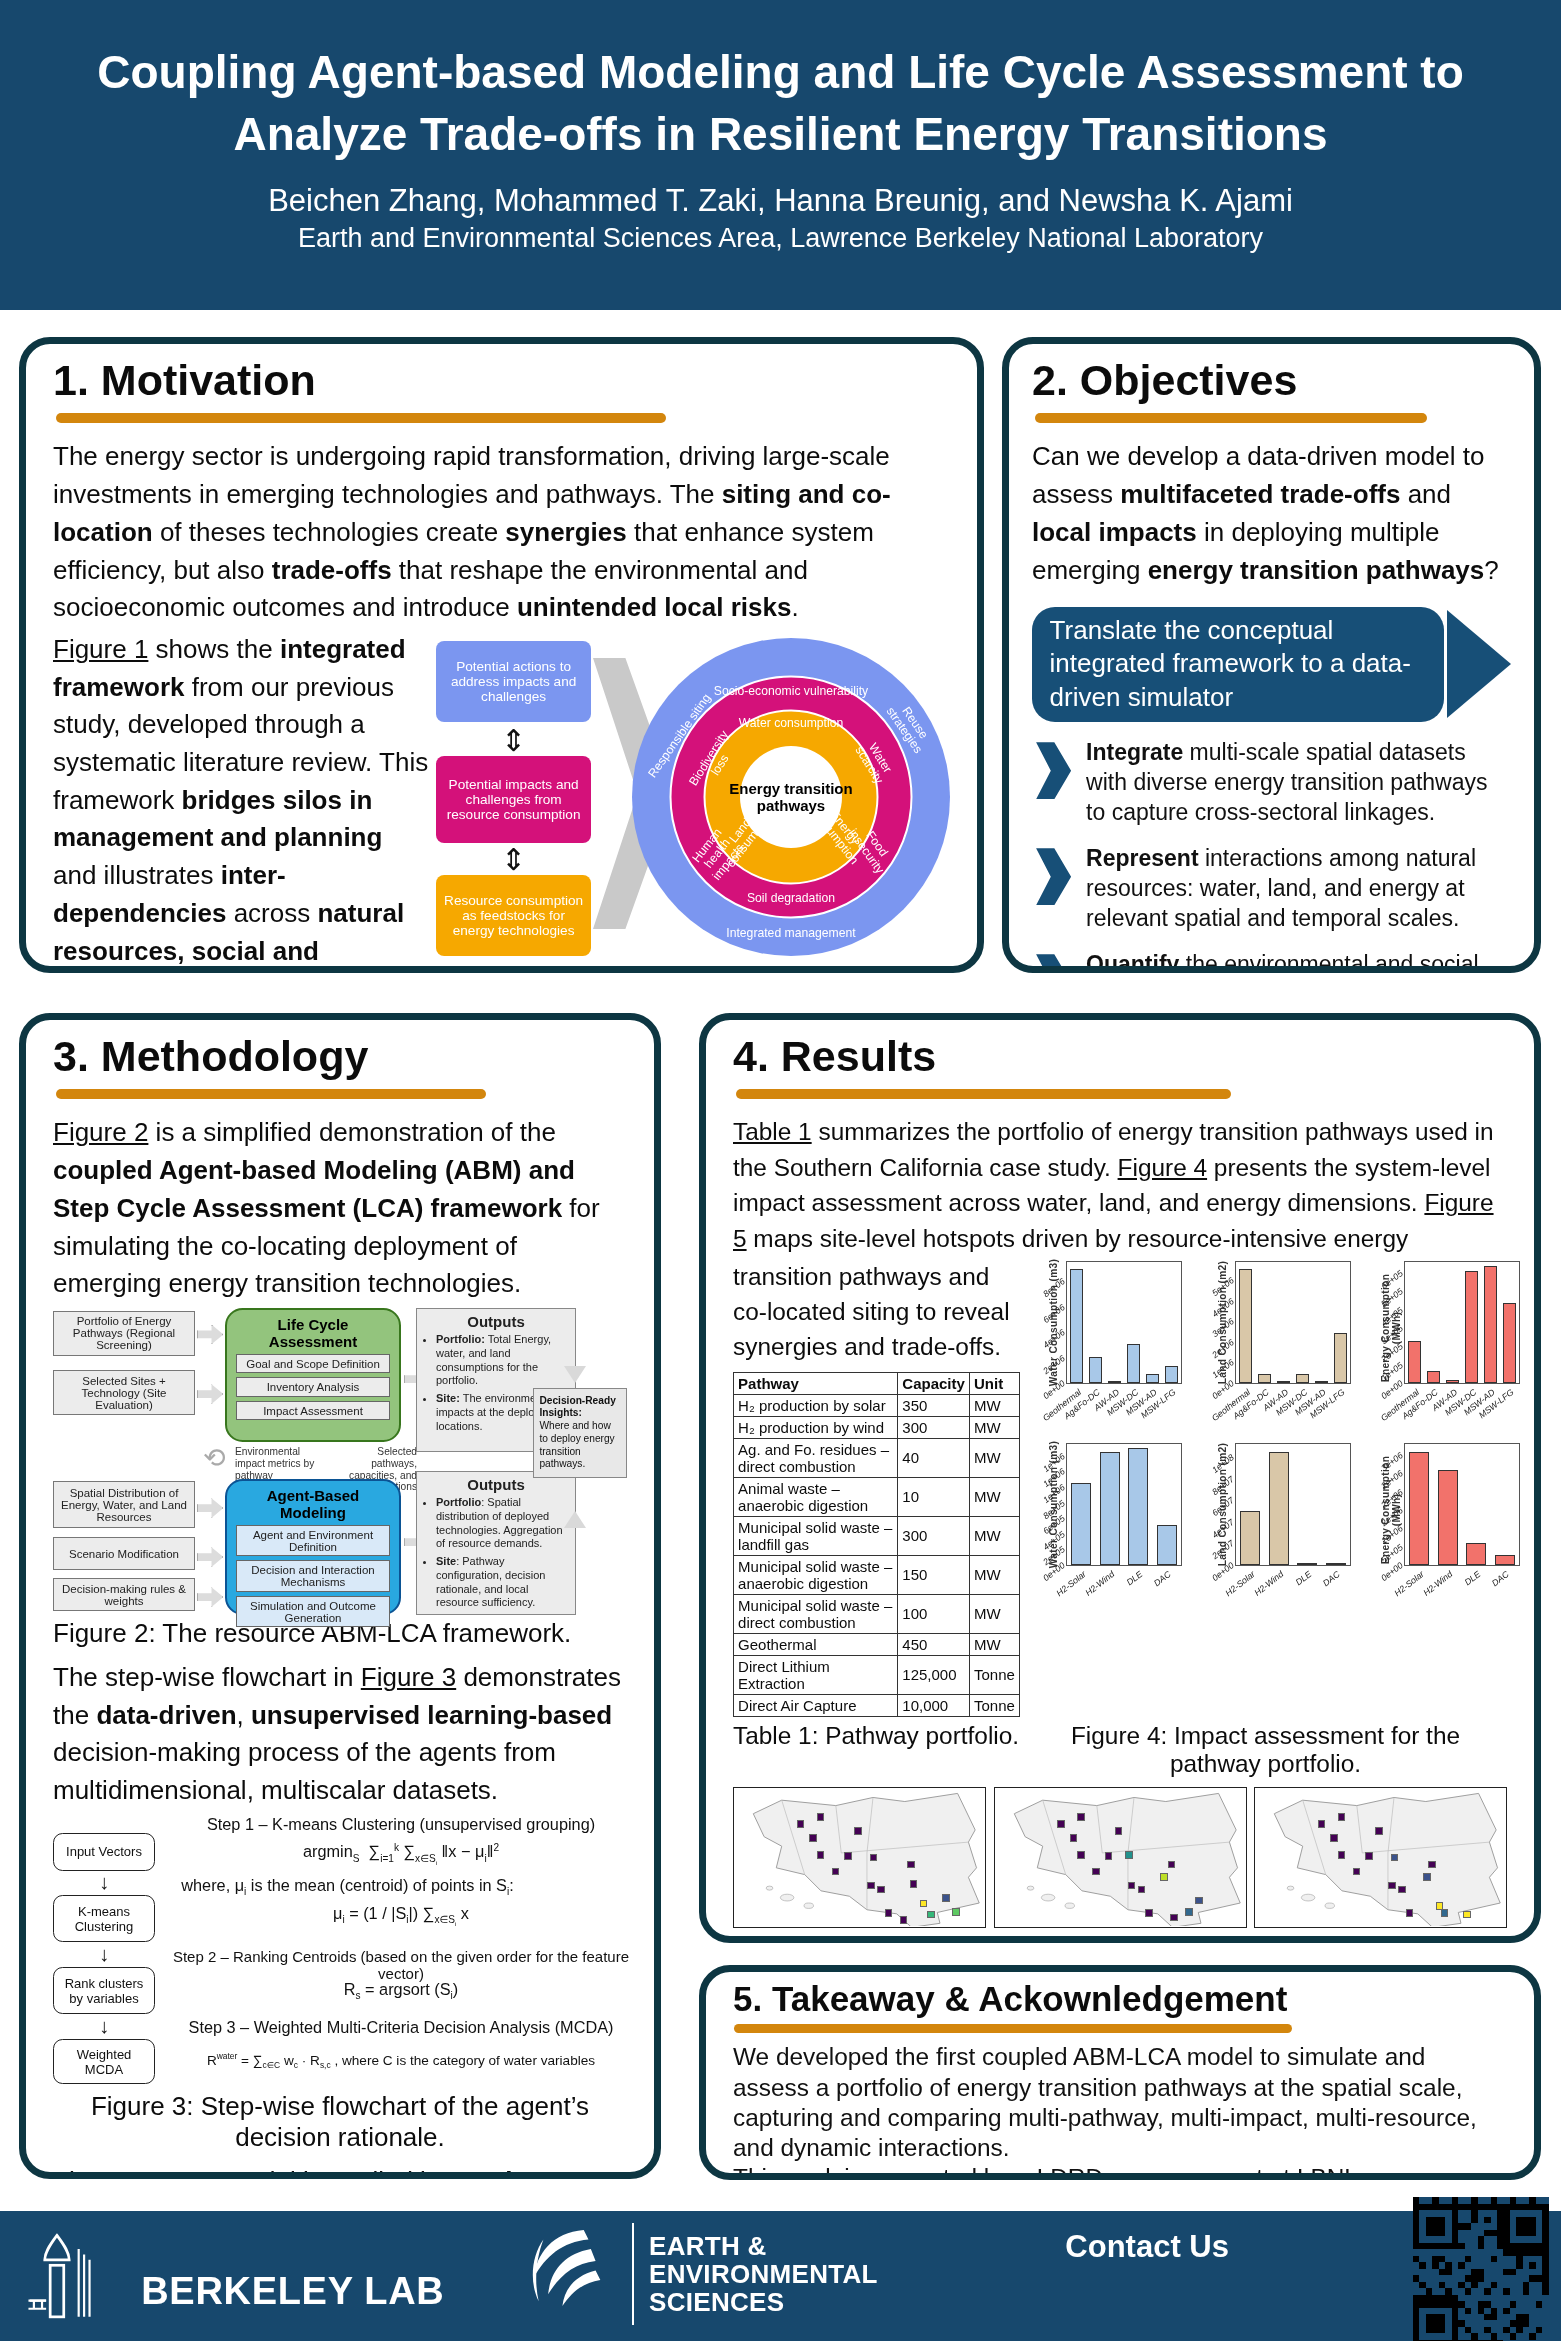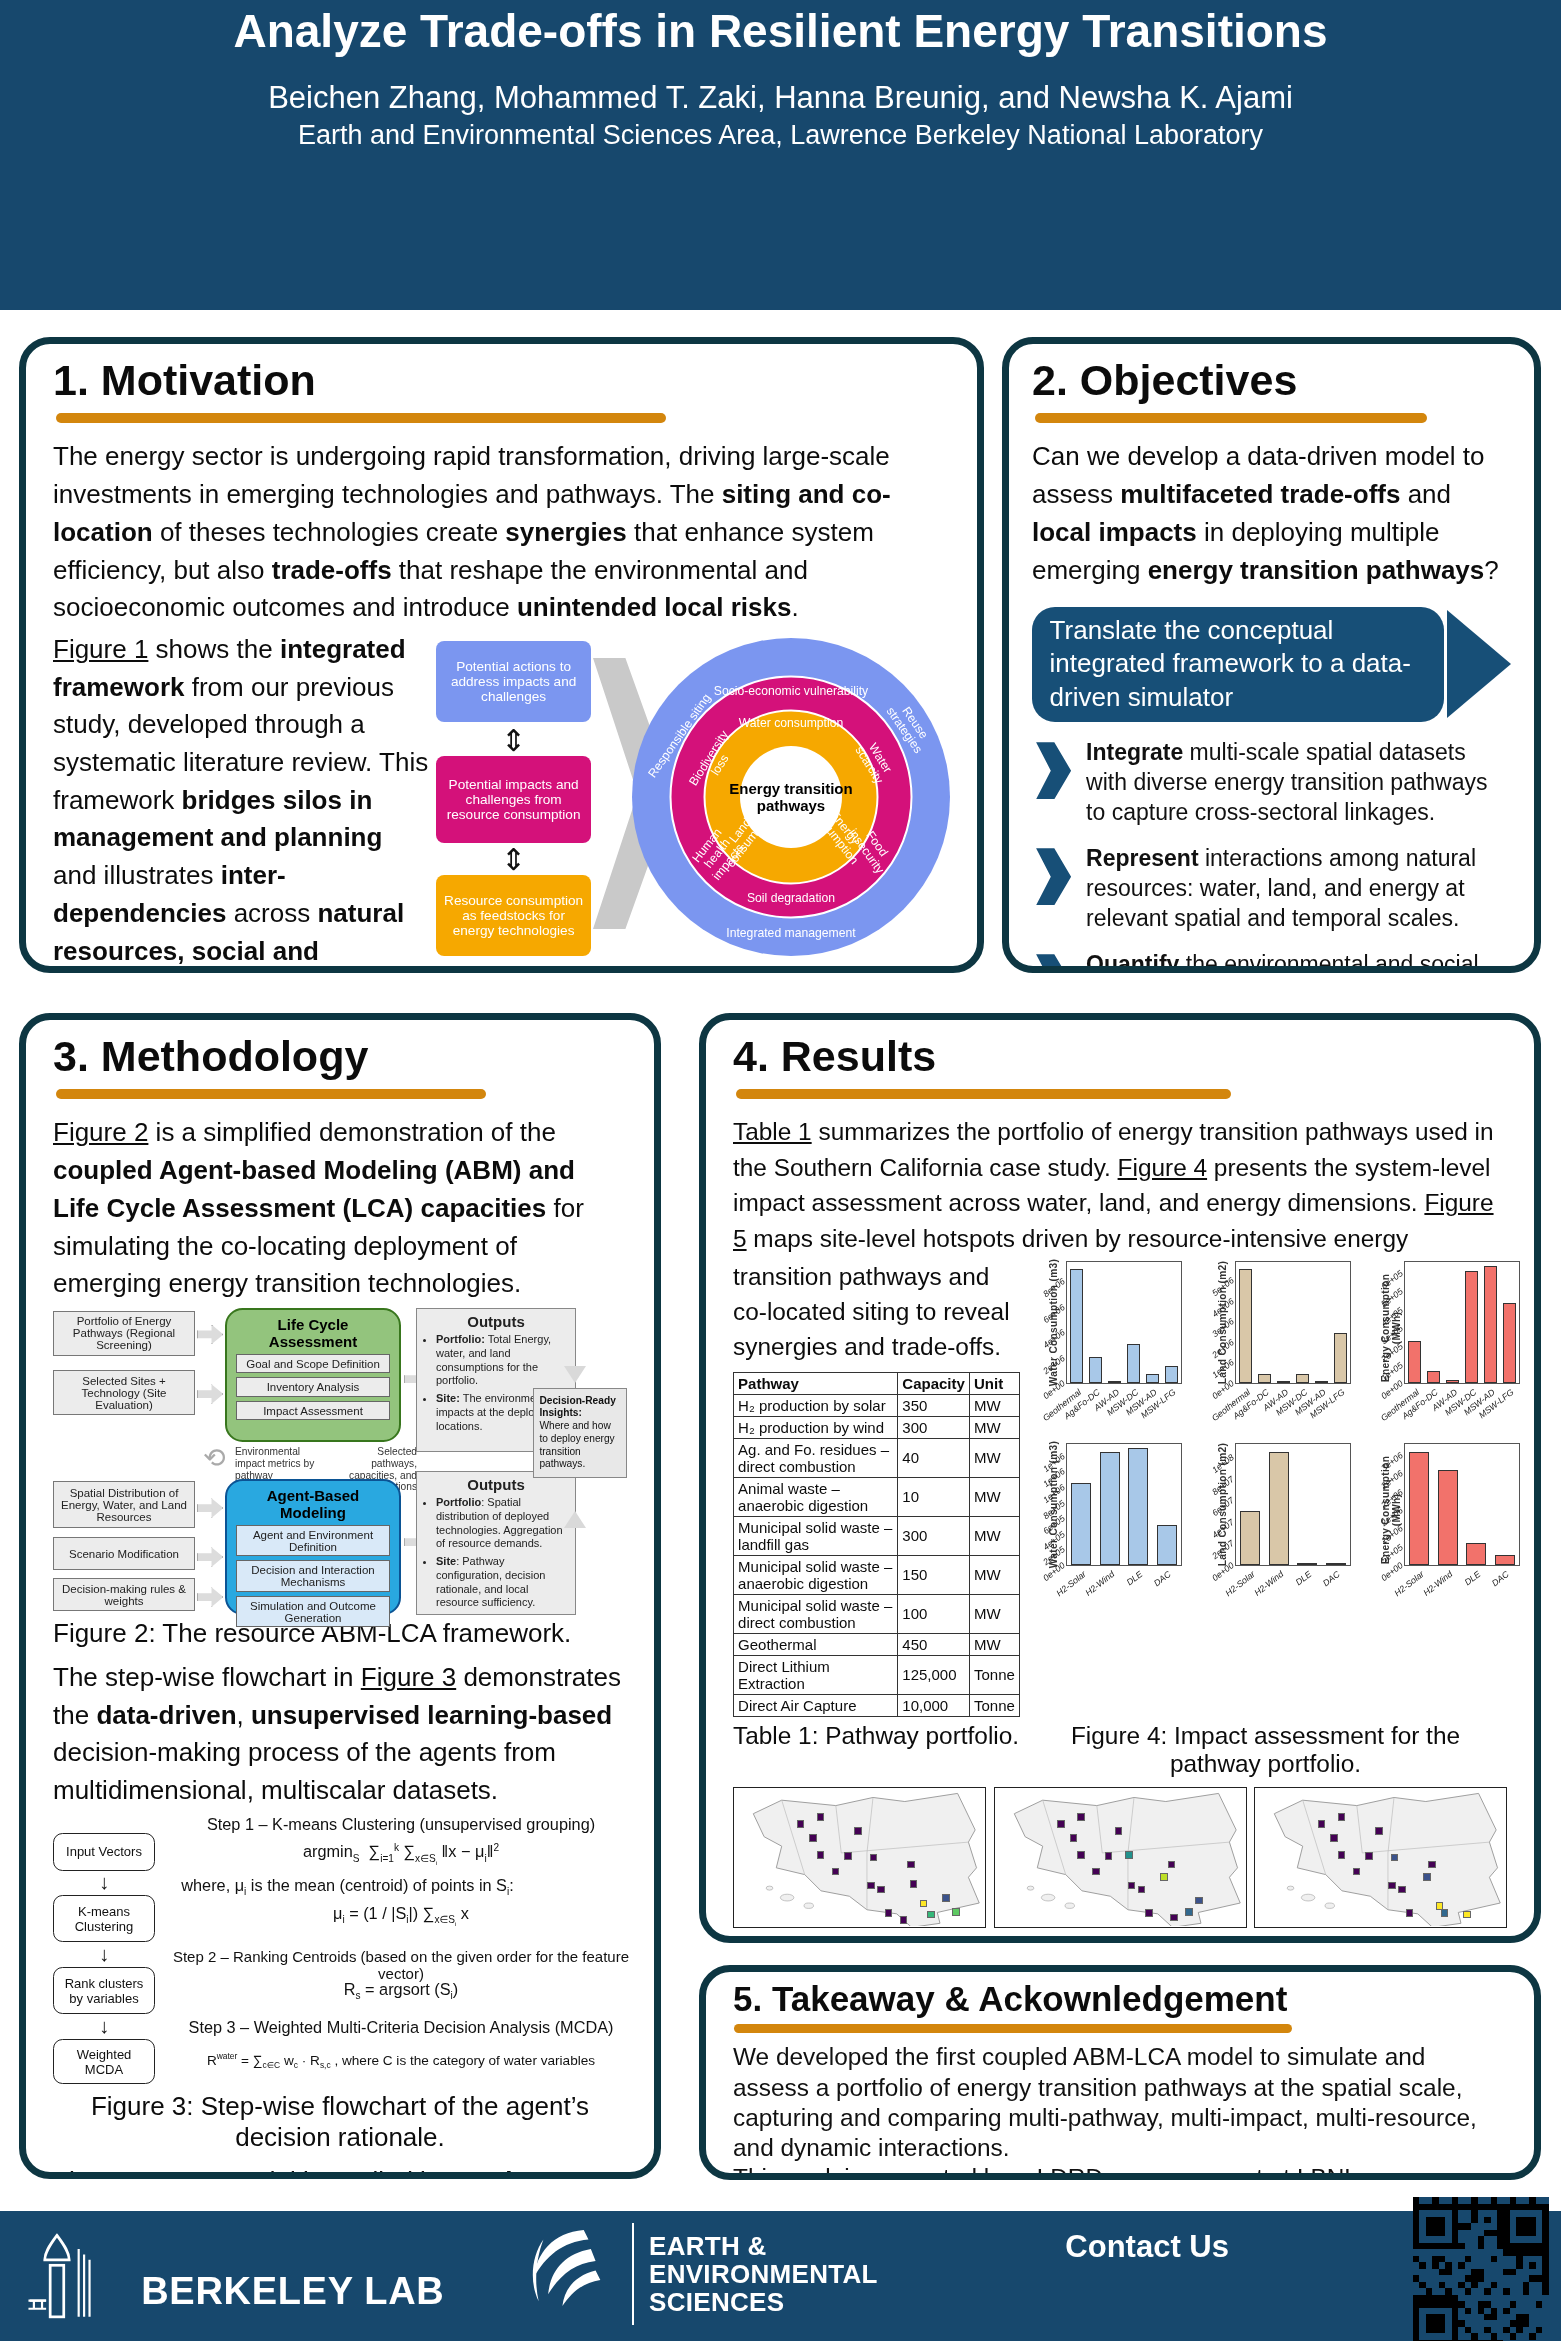--- a/index.html
+++ b/index.html
@@ -122,20 +122,21 @@
   #eesa-text{color:#fff;font-weight:bold;font-size:26px;line-height:1.08;letter-spacing:0.3px;}
   #contact{position:absolute;right:332px;top:17.6px;color:#fff;font-weight:bold;font-size:31px;}
   #qr{position:absolute;right:12.2px;top:-13.6px;width:136px;height:149px;background:#17486d;
       display:grid;grid-template-columns:repeat(21,1fr);grid-template-rows:repeat(23,1fr);}
   #qr div{background:#000;}
 </style>
 </head>
 <body>
 
 <div class="band" id="header-band">
+  <div class="title-line" id="title1">Coupling Agent-based Modeling and Life Cycle Assessment to</div>
   <div class="title-line">Analyze Trade-offs in Resilient Energy Transitions</div>
   <div class="authors">Beichen Zhang, Mohammed T. Zaki, Hanna Breunig, and Newsha K. Ajami</div>
   <div class="affiliation">Earth and Environmental Sciences Area, Lawrence Berkeley National Laboratory</div>
 </div>
 
 <div class="card" id="card-motivation">
   <div class="section-title">1. Motivation</div>
   <div class="rule" style="width:68%"></div>
   <div class="body-text">The energy sector is undergoing rapid transformation, driving large-scale investments in emerging technologies and pathways. The <b>siting and co-location</b> of theses technologies create <b>synergies</b> that enhance system efficiency, but also <b>trade-offs</b> that reshape the environmental and socioeconomic outcomes and introduce <b>unintended local risks</b>.</div>
   <div id="mot-row">
@@ -190,21 +191,21 @@
   <div class="obj-bullet">
     <div class="chev"></div>
     <div class="obj-text"><b>Quantify</b> the environmental and social impacts across pathway portfolios.</div>
   </div>
 
 </div>
 
 <div class="card" id="card-methodology">
   <div class="section-title">3. Methodology</div>
   <div class="rule" style="width:75%"></div>
-  <div class="body-text"><u>Figure 2</u> is a simplified demonstration of the <b>coupled Agent-based Modeling (ABM) and Life Cycle Assessment (LCA) capacities</b> for simulating the co-locating deployment of emerging energy transition technologies.</div>
+  <div class="body-text"><u>Figure 2</u> is a simplified demonstration of the <b>coupled Agent-based Modeling (ABM) and Step Cycle Assessment (LCA) framework</b> for simulating the co-locating deployment of emerging energy transition technologies.</div>
 
   <div id="fig2">
     <div class="f2-in" style="top:2.7px;height:45px;">Portfolio of Energy Pathways (Regional Screening)</div>
     <div class="f2-in" style="top:62px;height:45px;">Selected Sites + Technology (Site Evaluation)</div>
     <div class="f2-in" style="top:173px;height:47px;">Spatial Distribution of Energy, Water, and Land Resources</div>
     <div class="f2-in" style="top:229px;height:33px;">Scenario Modification</div>
     <div class="f2-in" style="top:270px;height:33px;">Decision-making rules &amp; weights</div>
     <div class="f2-harrow" style="left:144px;top:16.3px;"></div>
     <div class="f2-harrow" style="left:144px;top:76px;"></div>
     <div class="f2-harrow" style="left:144px;top:190px;"></div>

